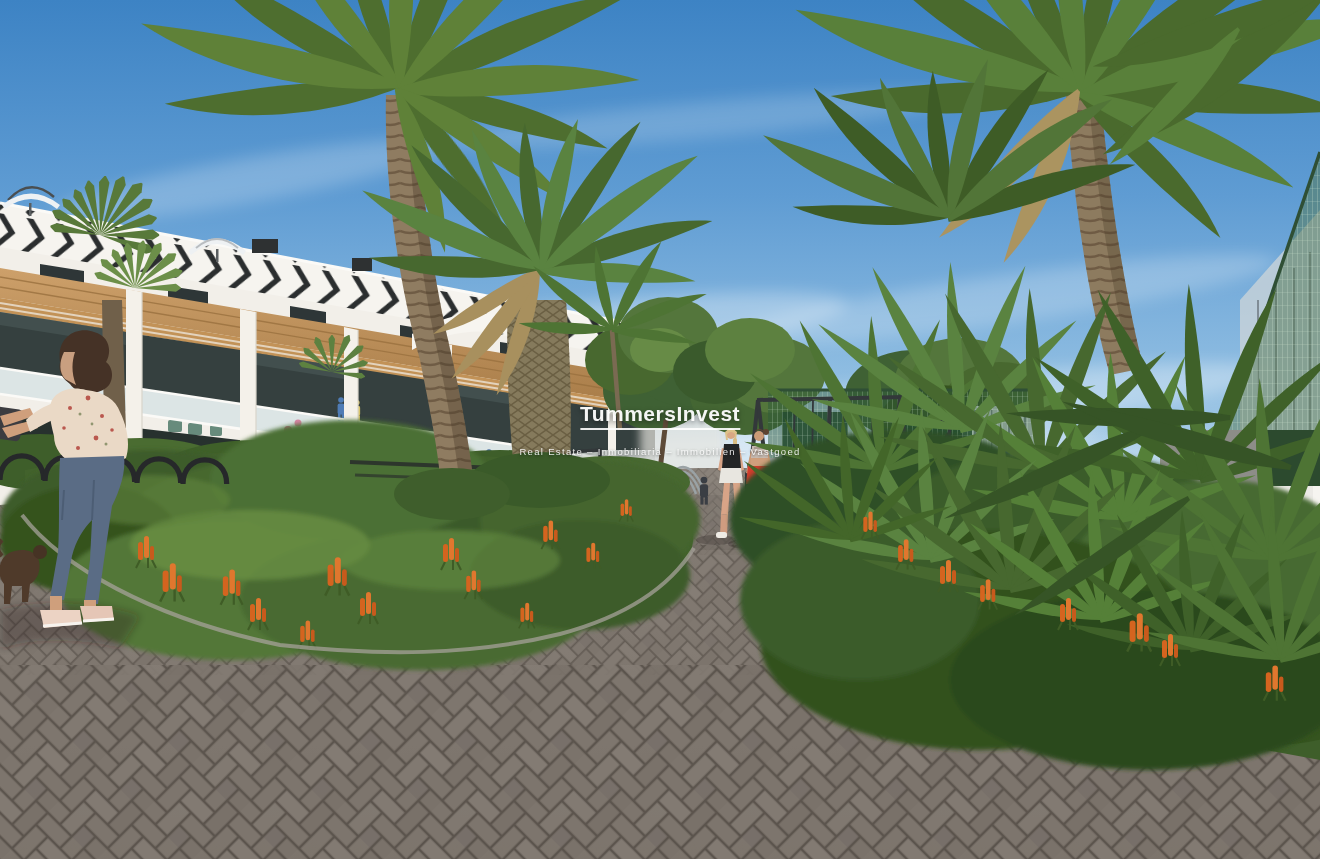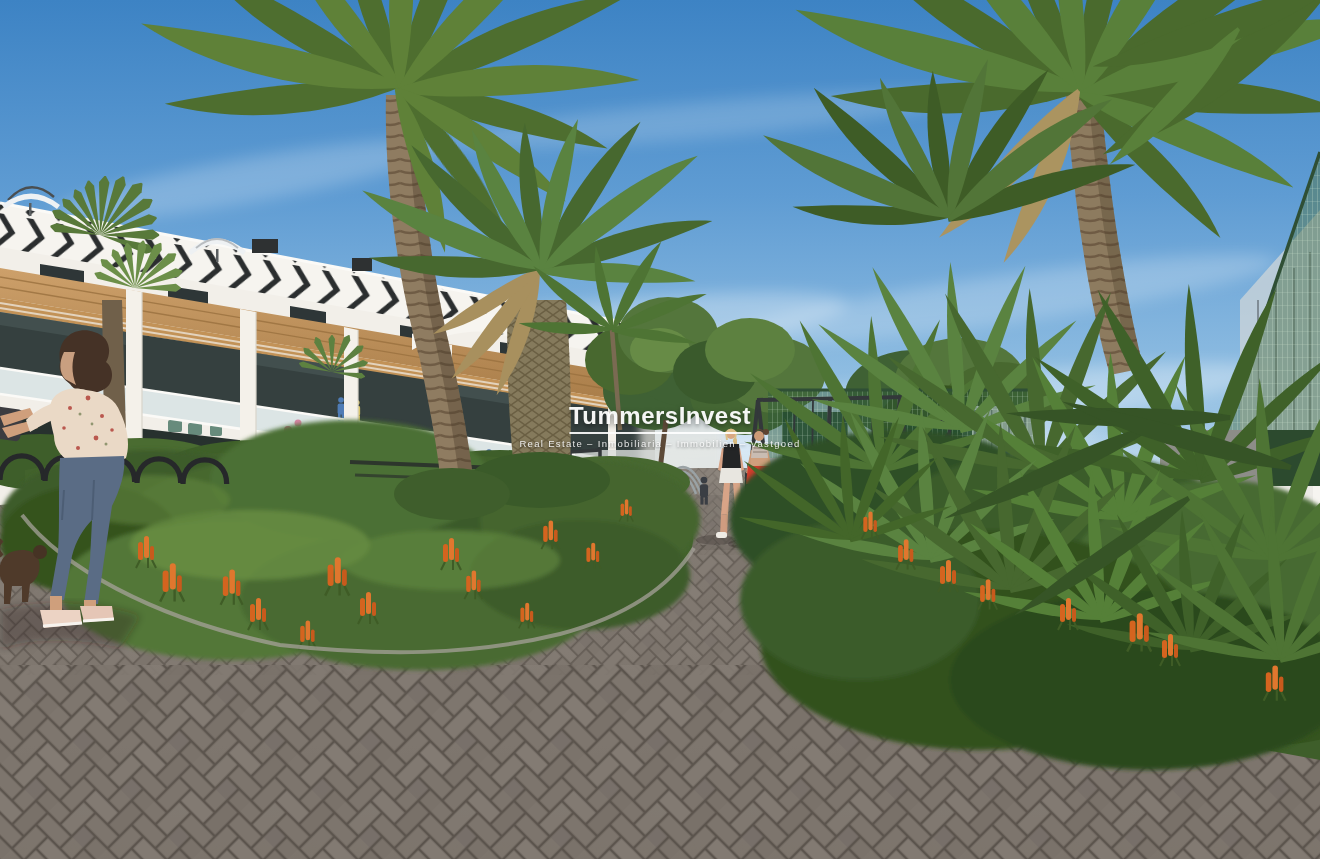--- a/index.html
+++ b/index.html
@@ -1,25 +1,25 @@
 <!DOCTYPE html>
 <html><head>
 <meta charset="utf-8">
 <style>
   html,body{margin:0;padding:0;background:#222;}
   .stage{position:relative;width:1320px;height:859px;overflow:hidden;
          font-family:"Liberation Sans", sans-serif;background:#7fb2de;}
   .stage svg{position:absolute;left:0;top:0;display:block;}
   .watermark{position:absolute;left:50%;top:402px;transform:translateX(-50%);
              text-align:center;width:max-content;pointer-events:none;}
-  .wm-brand{display:inline-block;font-size:24px;font-weight:700;letter-spacing:.5px;
+  .wm-brand{display:inline-block;font-size:21px;font-weight:700;letter-spacing:.5px;
             color:rgba(255,255,255,.95);padding-bottom:2px;
             border-bottom:2.5px solid rgba(255,255,255,.9);
             text-shadow:0 2px 5px rgba(0,0,0,.5);}
-  .wm-tagline{margin-top:4px;font-size:9.5px;font-weight:400;letter-spacing:.14em;
+  .wm-tagline{margin-top:16px;font-size:9.5px;font-weight:400;letter-spacing:.14em;
               color:rgba(255,255,255,.88);text-shadow:0 1px 3px rgba(0,0,0,.55);}
 </style>
 </head>
 <body>
 
 <div class="stage">
 <svg width="1320" height="859" viewBox="0 0 1320 859" xmlns="http://www.w3.org/2000/svg">
 <defs>
   <linearGradient id="skyG" x1="0" y1="0" x2="0" y2="1">
     <stop offset="0" stop-color="#3d83c4"></stop>

